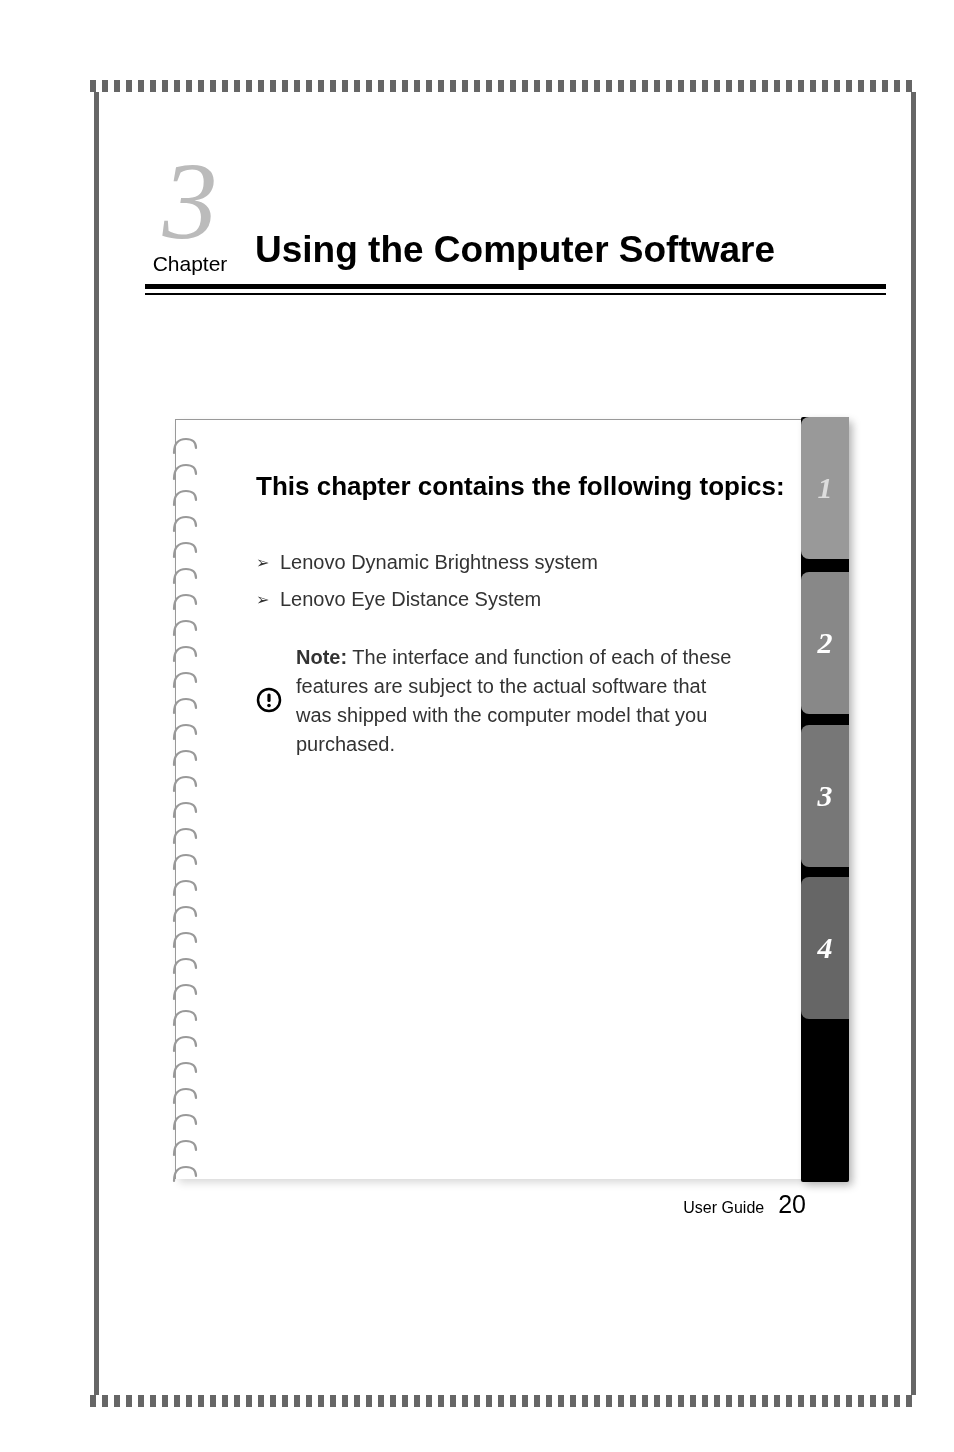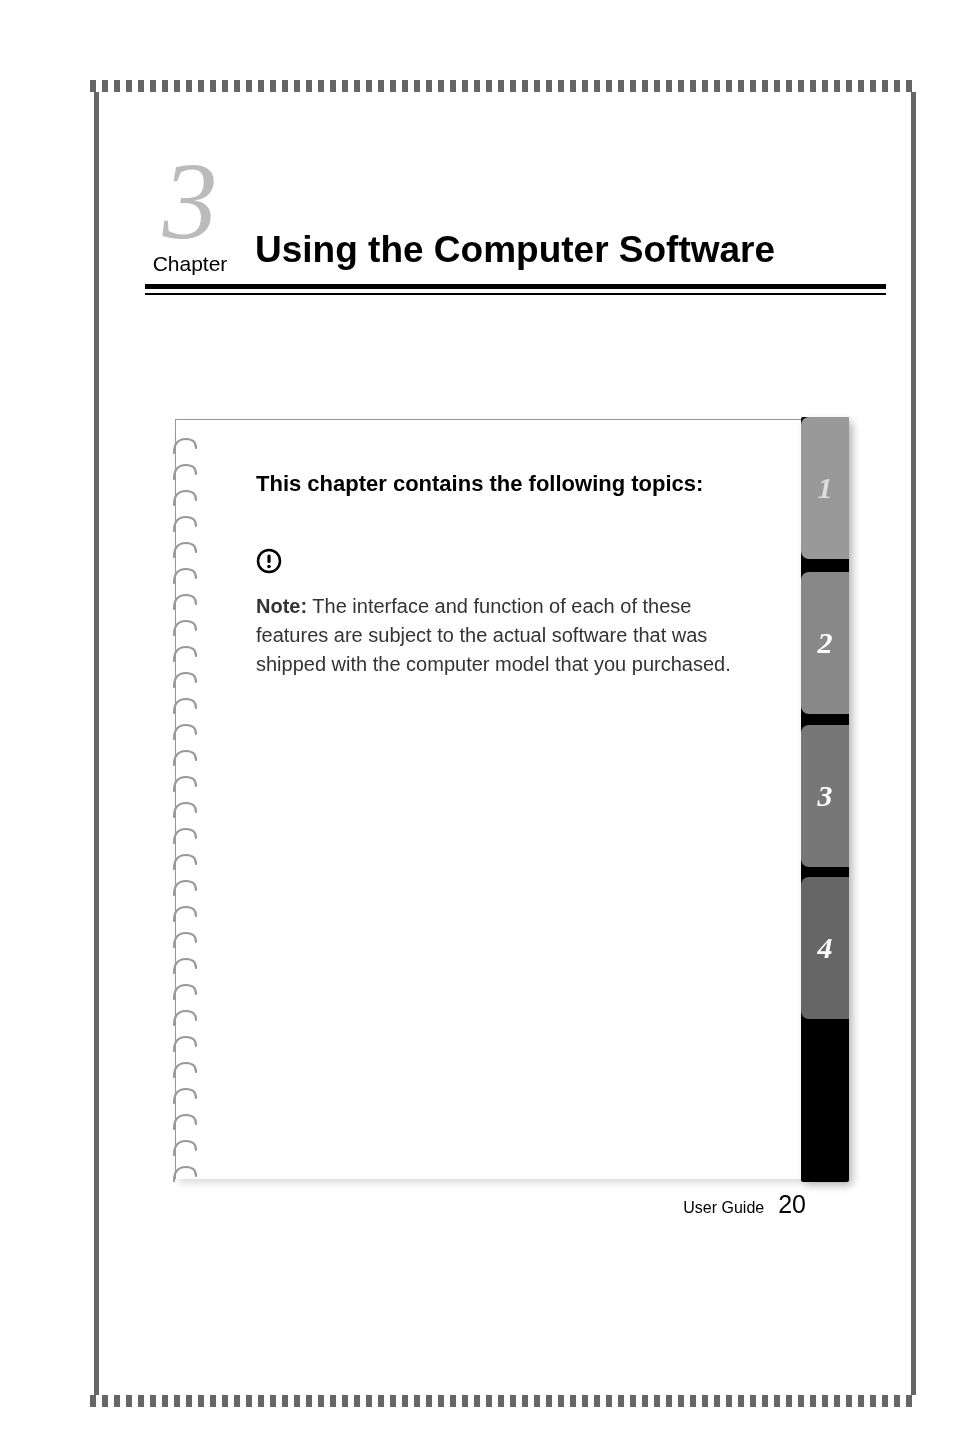--- a/index.html
+++ b/index.html
@@ -157,21 +157,21 @@
       height: 22px;
       position: relative;
       margin-bottom: 4px;
     }
     
     .spiral-ring svg {
       display: block;
     }
     
     .contents-heading {
-      font-size: 22px;
+      font-size: 26px;
       font-weight: bold;
       color: #000;
       line-height: 1.3;
       margin-bottom: 48px;
     }
     
     .topic-list {
       list-style: none;
       margin-bottom: 32px;
     }
@@ -188,25 +188,24 @@
       content: "➢";
       position: absolute;
       left: 0;
       color: #333;
       font-size: 16px;
       top: 2px;
     }
     
     .note-block {
       display: flex;
-      align-items: flex-start;
+      align-items: center;
       gap: 14px;
       margin-top: 20px;
       padding-right: 60px;
-      flex-direction: column;
     }
     
     .note-icon {
       flex-shrink: 0;
       margin-top: 2px;
     }
     
     .note-text {
       font-size: 20px;
       color: #333;
@@ -451,20 +450,24 @@
           </div>
           <div class="spiral-ring">
             <svg width="26" height="22" viewBox="0 0 26 22">
               <path d="M 2 18 Q 2 4 14 4 Q 24 4 24 13" fill="none" stroke="#999" stroke-width="2.2" stroke-linecap="round"></path>
             </svg>
           </div>
         </div>
 
       <h2 class="contents-heading">This chapter contains the following topics:</h2>
 
+      <ul class="topic-list">
+        <li class="topic-item">Lenovo Dynamic Brightness system</li>
+        <li class="topic-item">Lenovo Eye Distance System</li>
+      </ul>
 
       <div class="note-block">
         <span class="note-icon">
           <svg width="26" height="26" viewBox="0 0 26 26">
             <circle cx="13" cy="13" r="11" fill="none" stroke="#000" stroke-width="2.5"></circle>
             <rect x="11.4" y="6.5" width="3.2" height="8.5" rx="1.5" fill="#000"></rect>
             <circle cx="13" cy="18.5" r="1.8" fill="#000"></circle>
           </svg>
         </span>
         <p class="note-text">

